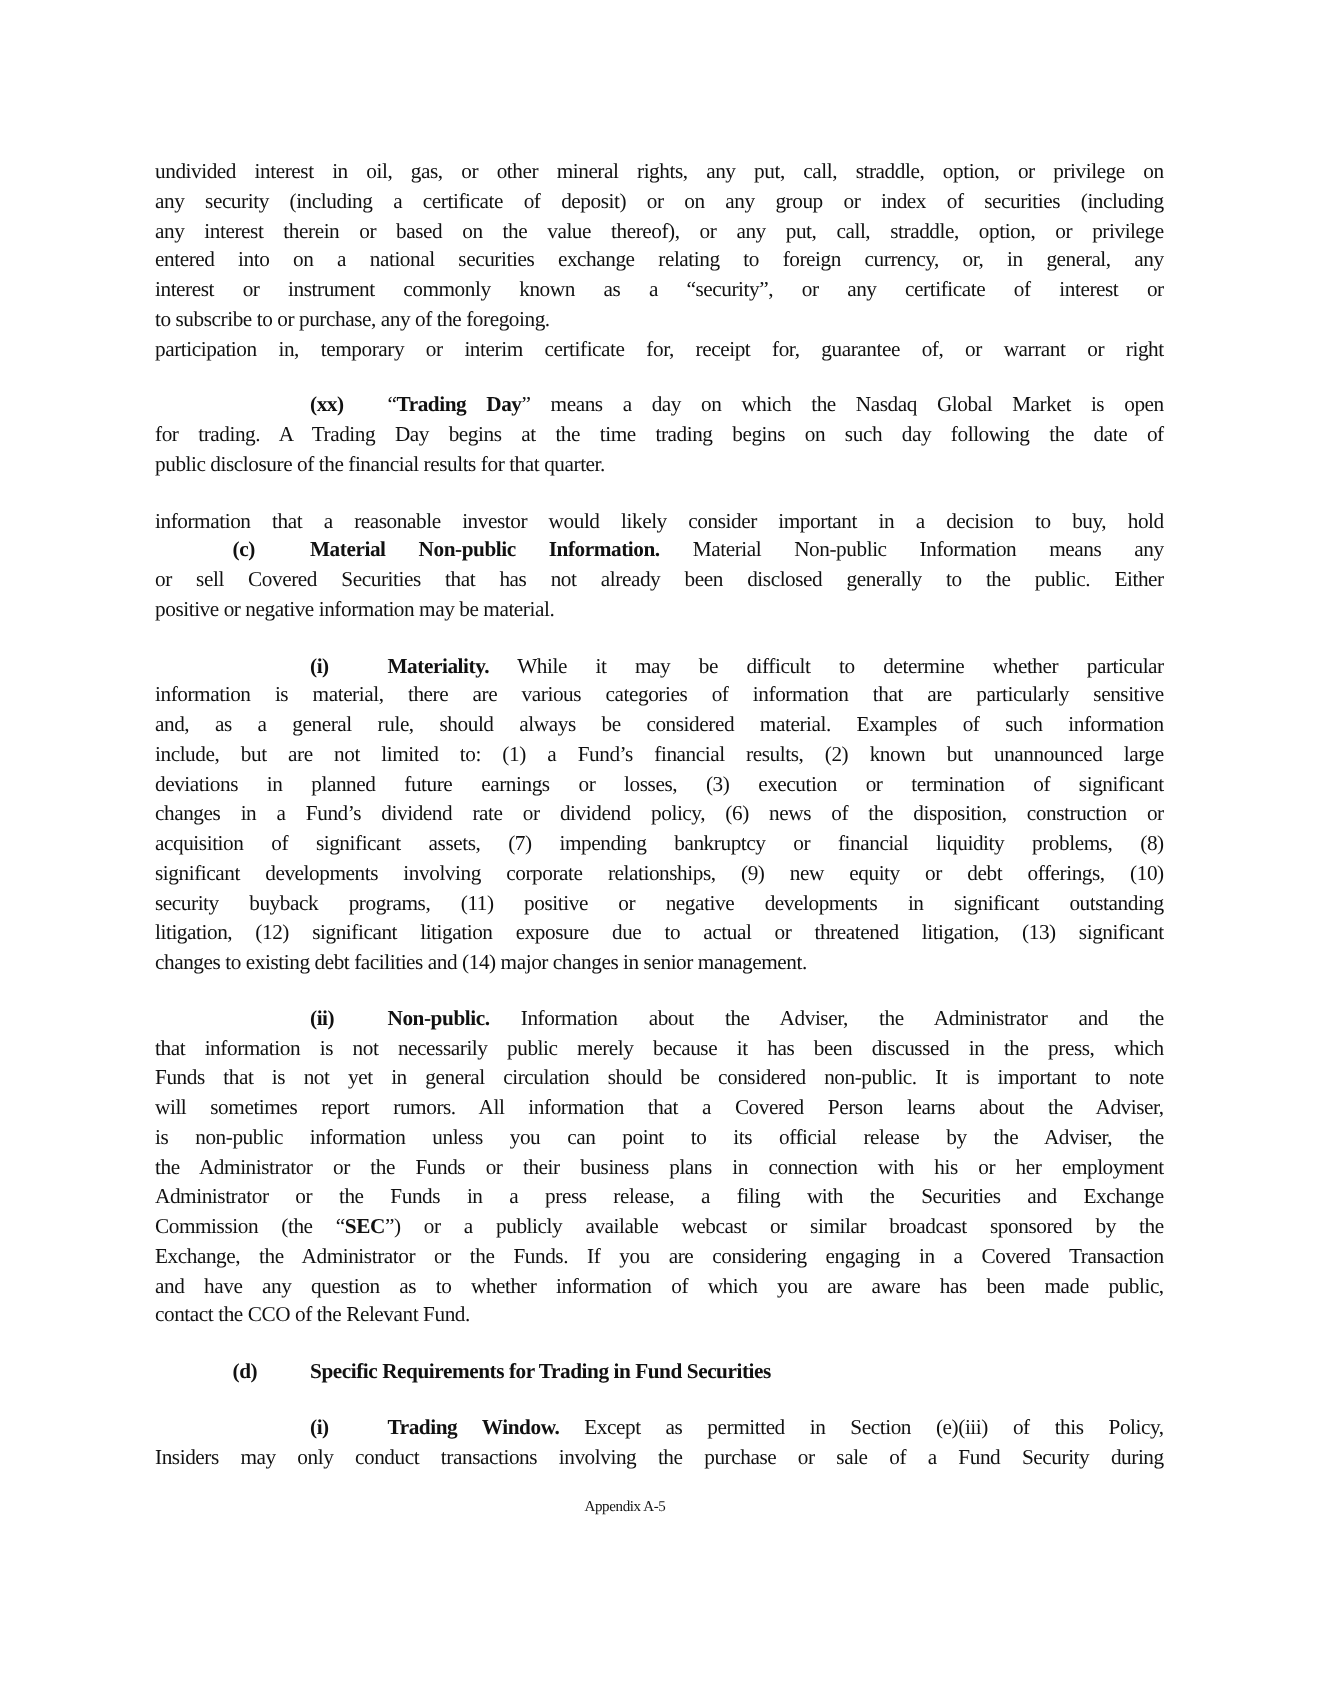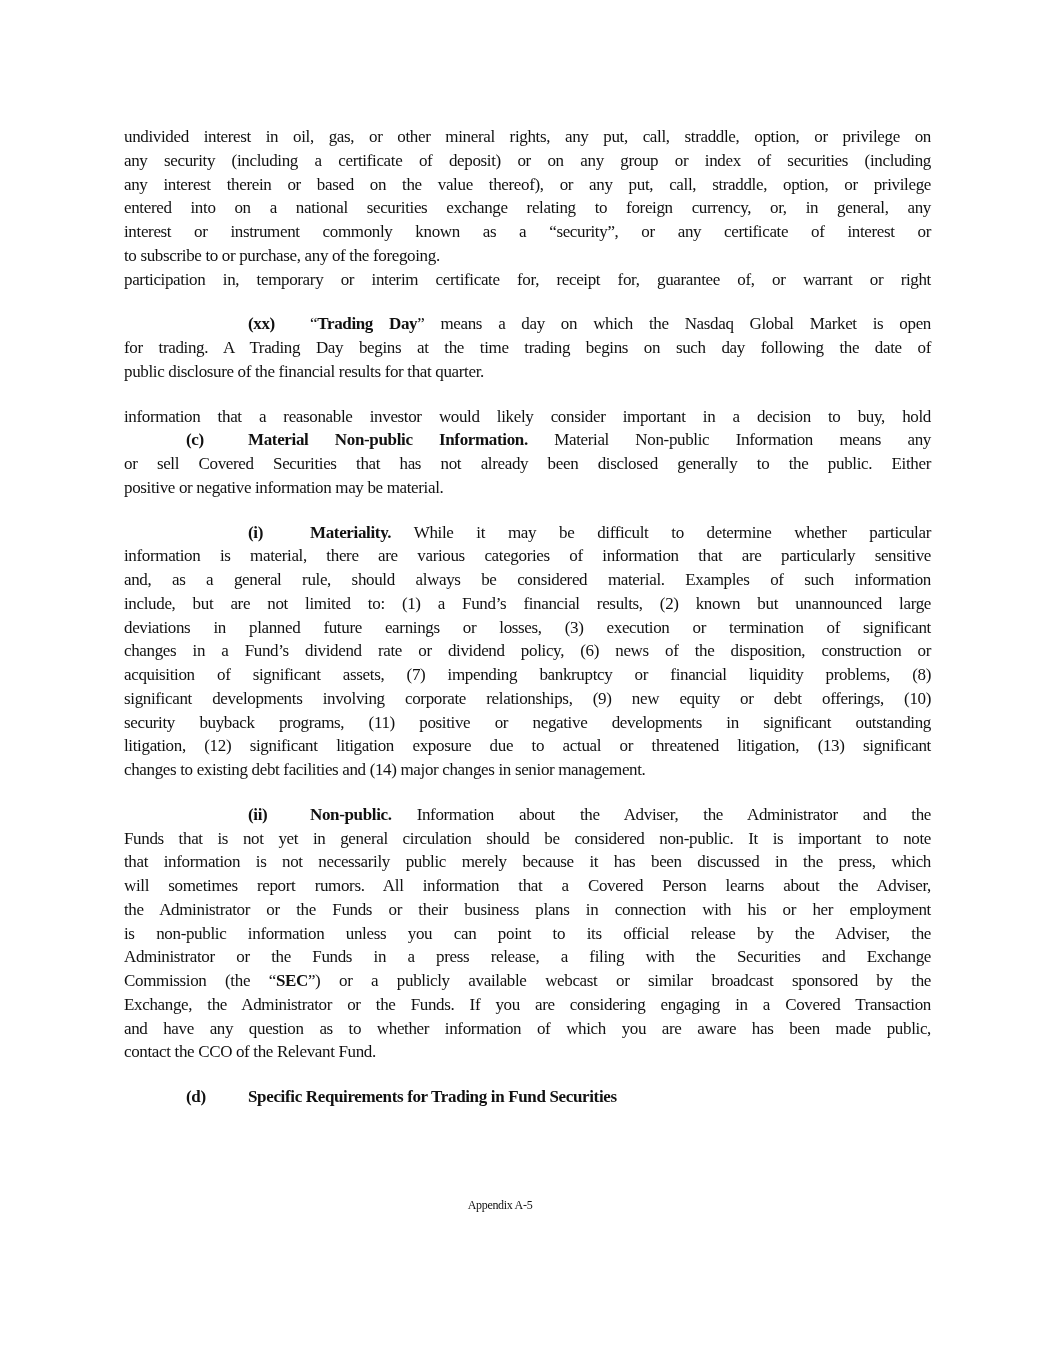--- a/index.html
+++ b/index.html
@@ -66,33 +66,37 @@
     <span class="line">acquisition of significant assets, (7) impending bankruptcy or financial liquidity problems, (8)</span>
     <span class="line">significant developments involving corporate relationships, (9) new equity or debt offerings, (10)</span>
     <span class="line">security buyback programs, (11) positive or negative developments in significant outstanding</span>
     <span class="line">litigation, (12) significant litigation exposure due to actual or threatened litigation, (13) significant</span>
     <span class="line last">changes to existing debt facilities and (14) major changes in senior management.</span>
   </div>
   <div class="gap"></div>
 
   <div class="para">
     <span class="line"><span class="ind2"></span><span class="numL2">(ii)</span><b>Non-public.</b><span>  Information about the Adviser, the Administrator and the</span></span>
+    <span class="line">that information is not necessarily public merely because it has been discussed in the press, which</span>
     <span class="line">Funds that is not yet in general circulation should be considered non-public.  It is important to note</span>
-    <span class="line">that information is not necessarily public merely because it has been discussed in the press, which</span>
     <span class="line">will sometimes report rumors.  All information that a Covered Person learns about the Adviser,</span>
+    <span class="line">is non-public information unless you can point to its official release by the Adviser, the</span>
     <span class="line">the Administrator or the Funds or their business plans in connection with his or her employment</span>
-    <span class="line">is non-public information unless you can point to its official release by the Adviser, the</span>
     <span class="line">Administrator or the Funds in a press release, a filing with the Securities and Exchange</span>
     <span class="line"><span>Commission (the “</span><b>SEC</b><span>”) or a publicly available webcast or similar broadcast sponsored by the</span></span>
     <span class="line">Exchange, the Administrator or the Funds.  If you are considering engaging in a Covered Transaction</span>
     <span class="line">and have any question as to whether information of which you are aware has been made public,</span>
     <span class="line last">contact the CCO of the Relevant Fund.</span>
   </div>
   <div class="gap"></div>
 
   <div class="para">
     <span class="line last"><span class="ind1"></span><span class="numL1">(d)</span><b>Specific Requirements for Trading in Fund Securities</b></span>
   </div>
   <div class="gap"></div>
 
+  <div class="para">
+    <span class="line"><span class="ind2"></span><span class="numL2">(i)</span><b>Trading Window.</b><span>  Except as permitted in Section (e)(iii) of this Policy,</span></span>
+    <span class="line">Insiders may only conduct transactions involving the purchase or sale of a Fund Security during</span>
+  </div>
 </div>
 
 <div class="footer">Appendix A-5</div>
 
 </body></html>

